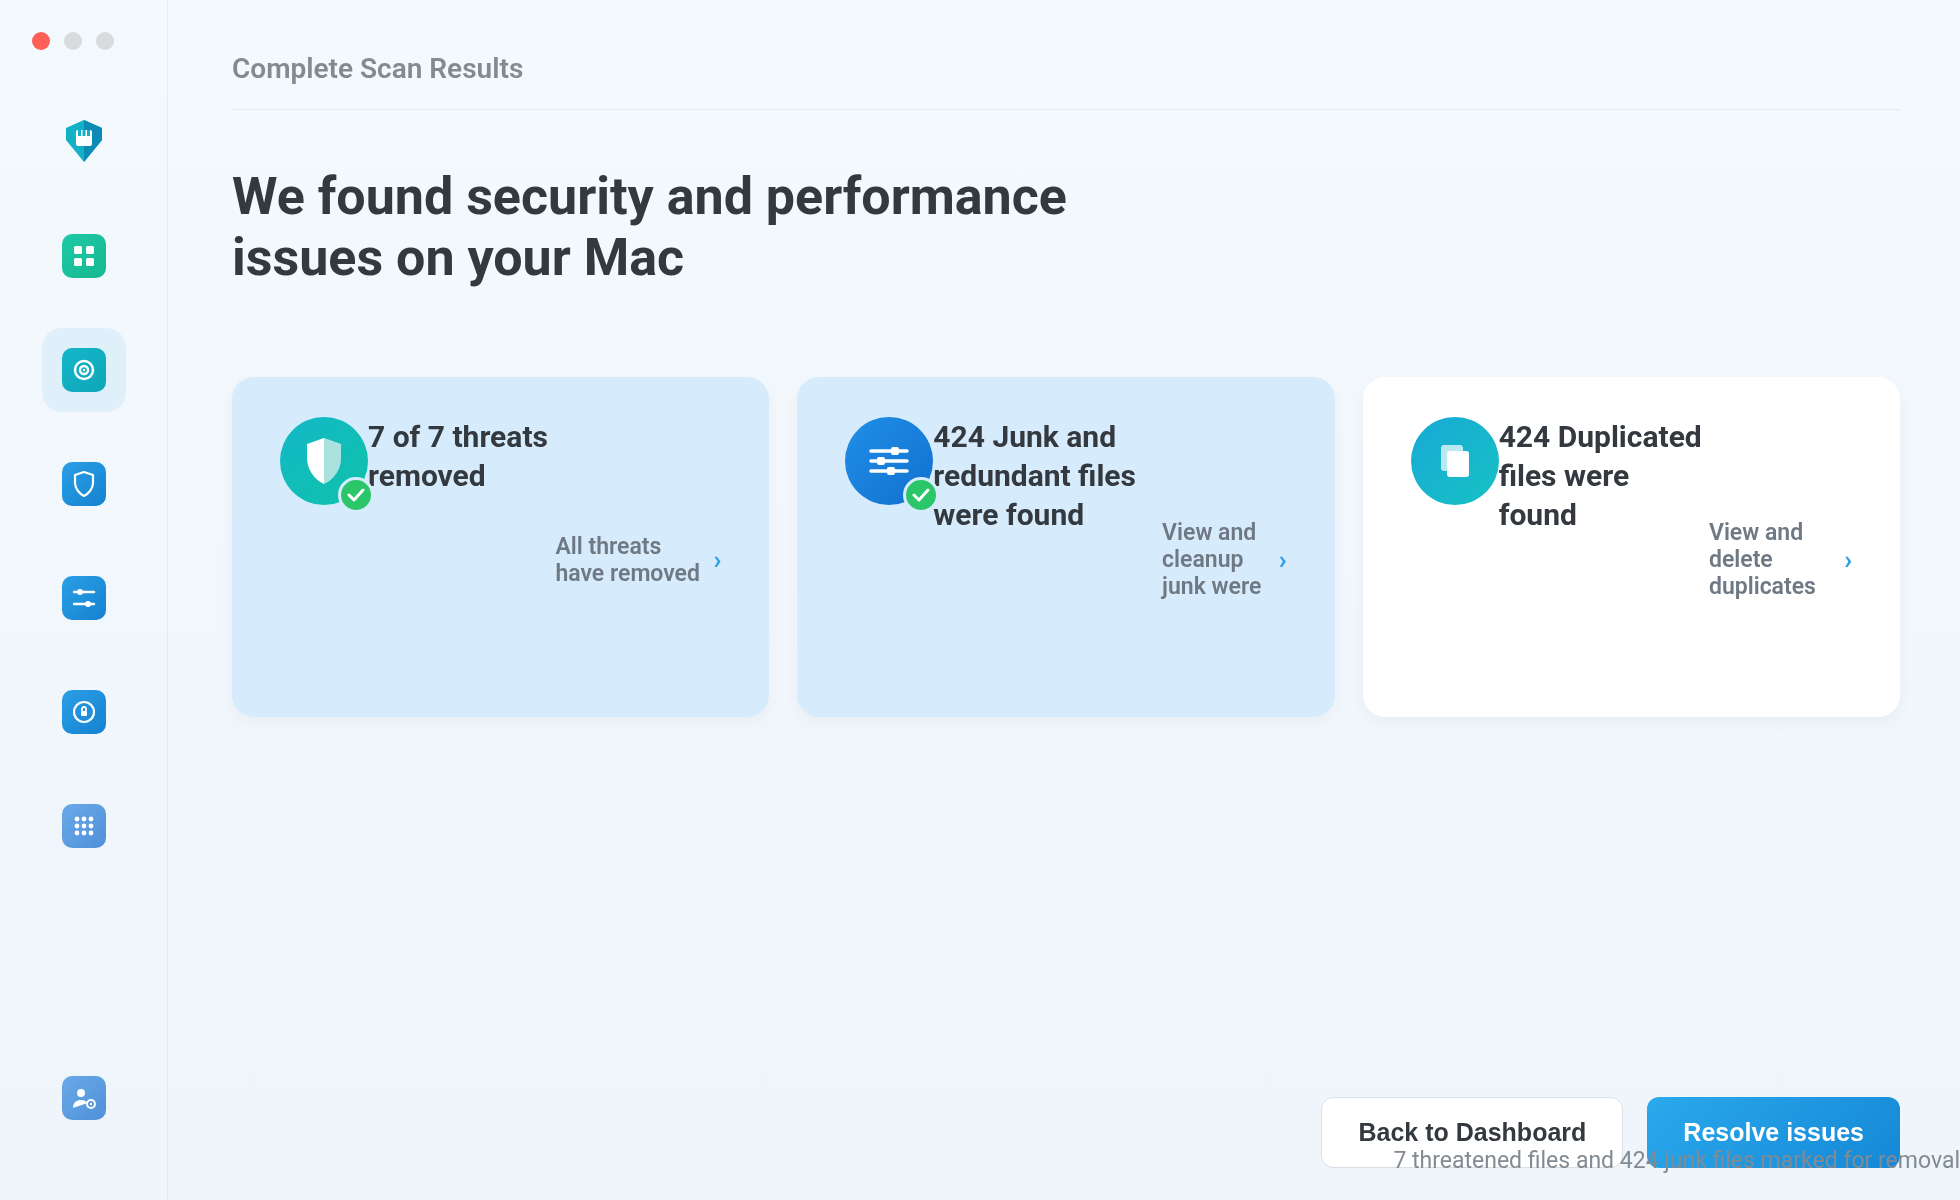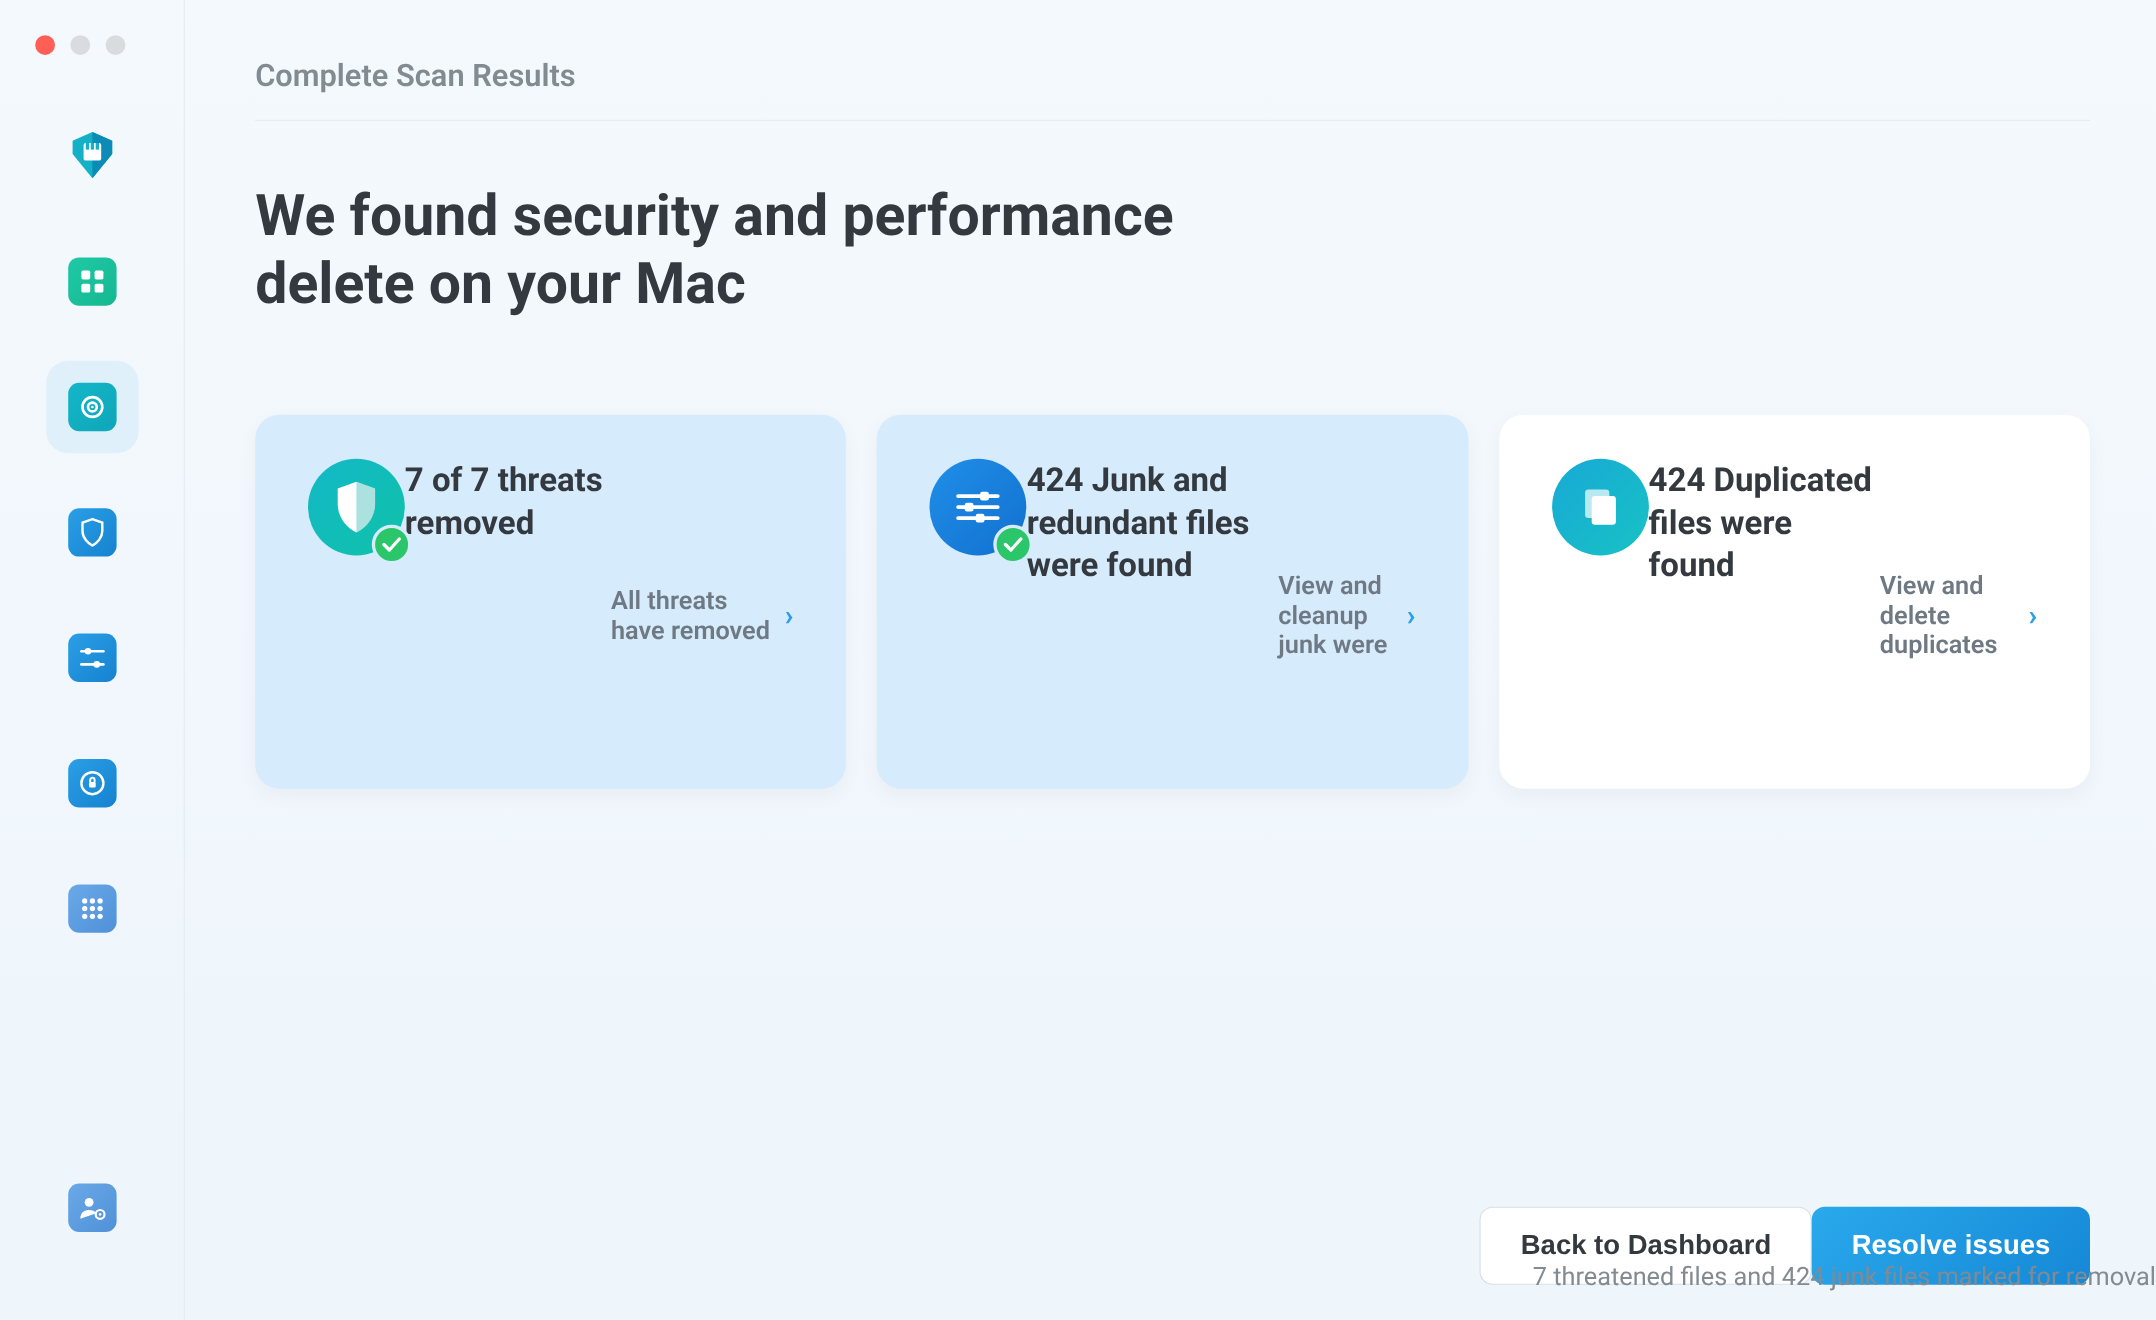--- a/index.html
+++ b/index.html
@@ -154,20 +154,21 @@
     }
     .chevron {
       color: #2c9fe6;
       font-size: 26px;
       font-weight: 700;
     }
     .footer {
       margin-top: auto;
       display: flex;
       justify-content: flex-end;
+      gap: 24px;
       padding-top: 40px;
     }
     .btn {
       padding: 20px 36px;
       border-radius: 12px;
       font-size: 25px;
       font-weight: 600;
       cursor: pointer;
       border: none;
     }
@@ -290,21 +291,21 @@
         <circle cx="20" cy="18" r="4" fill="none" stroke="#fff" stroke-width="2"></circle>
         <circle cx="20" cy="18" r="1.2" fill="#fff"></circle>
       </svg>
     </span>
   </div>
 </div>
 
 <div class="main">
   <div class="page-subtitle">Complete Scan Results</div>
   <div class="divider"></div>
-  <h1 class="headline">We found security and performance delete on your Mac</h1>
+  <h1 class="headline">We found security and performance issues on your Mac</h1>
 
   <div class="cards">
 
     <div class="card blue">
       <div class="card-icon-wrap">
         <div class="card-icon teal">
           <svg width="46" height="50" viewBox="0 0 46 50">
             <path d="M23 2 L40 8 V22 C40 34 32 44 23 48 C14 44 6 34 6 22 V8 Z" fill="#fff"></path>
             <path d="M23 2 L40 8 V22 C40 34 32 44 23 48 V2 Z" fill="rgba(15,170,160,0.35)"></path>
           </svg>

